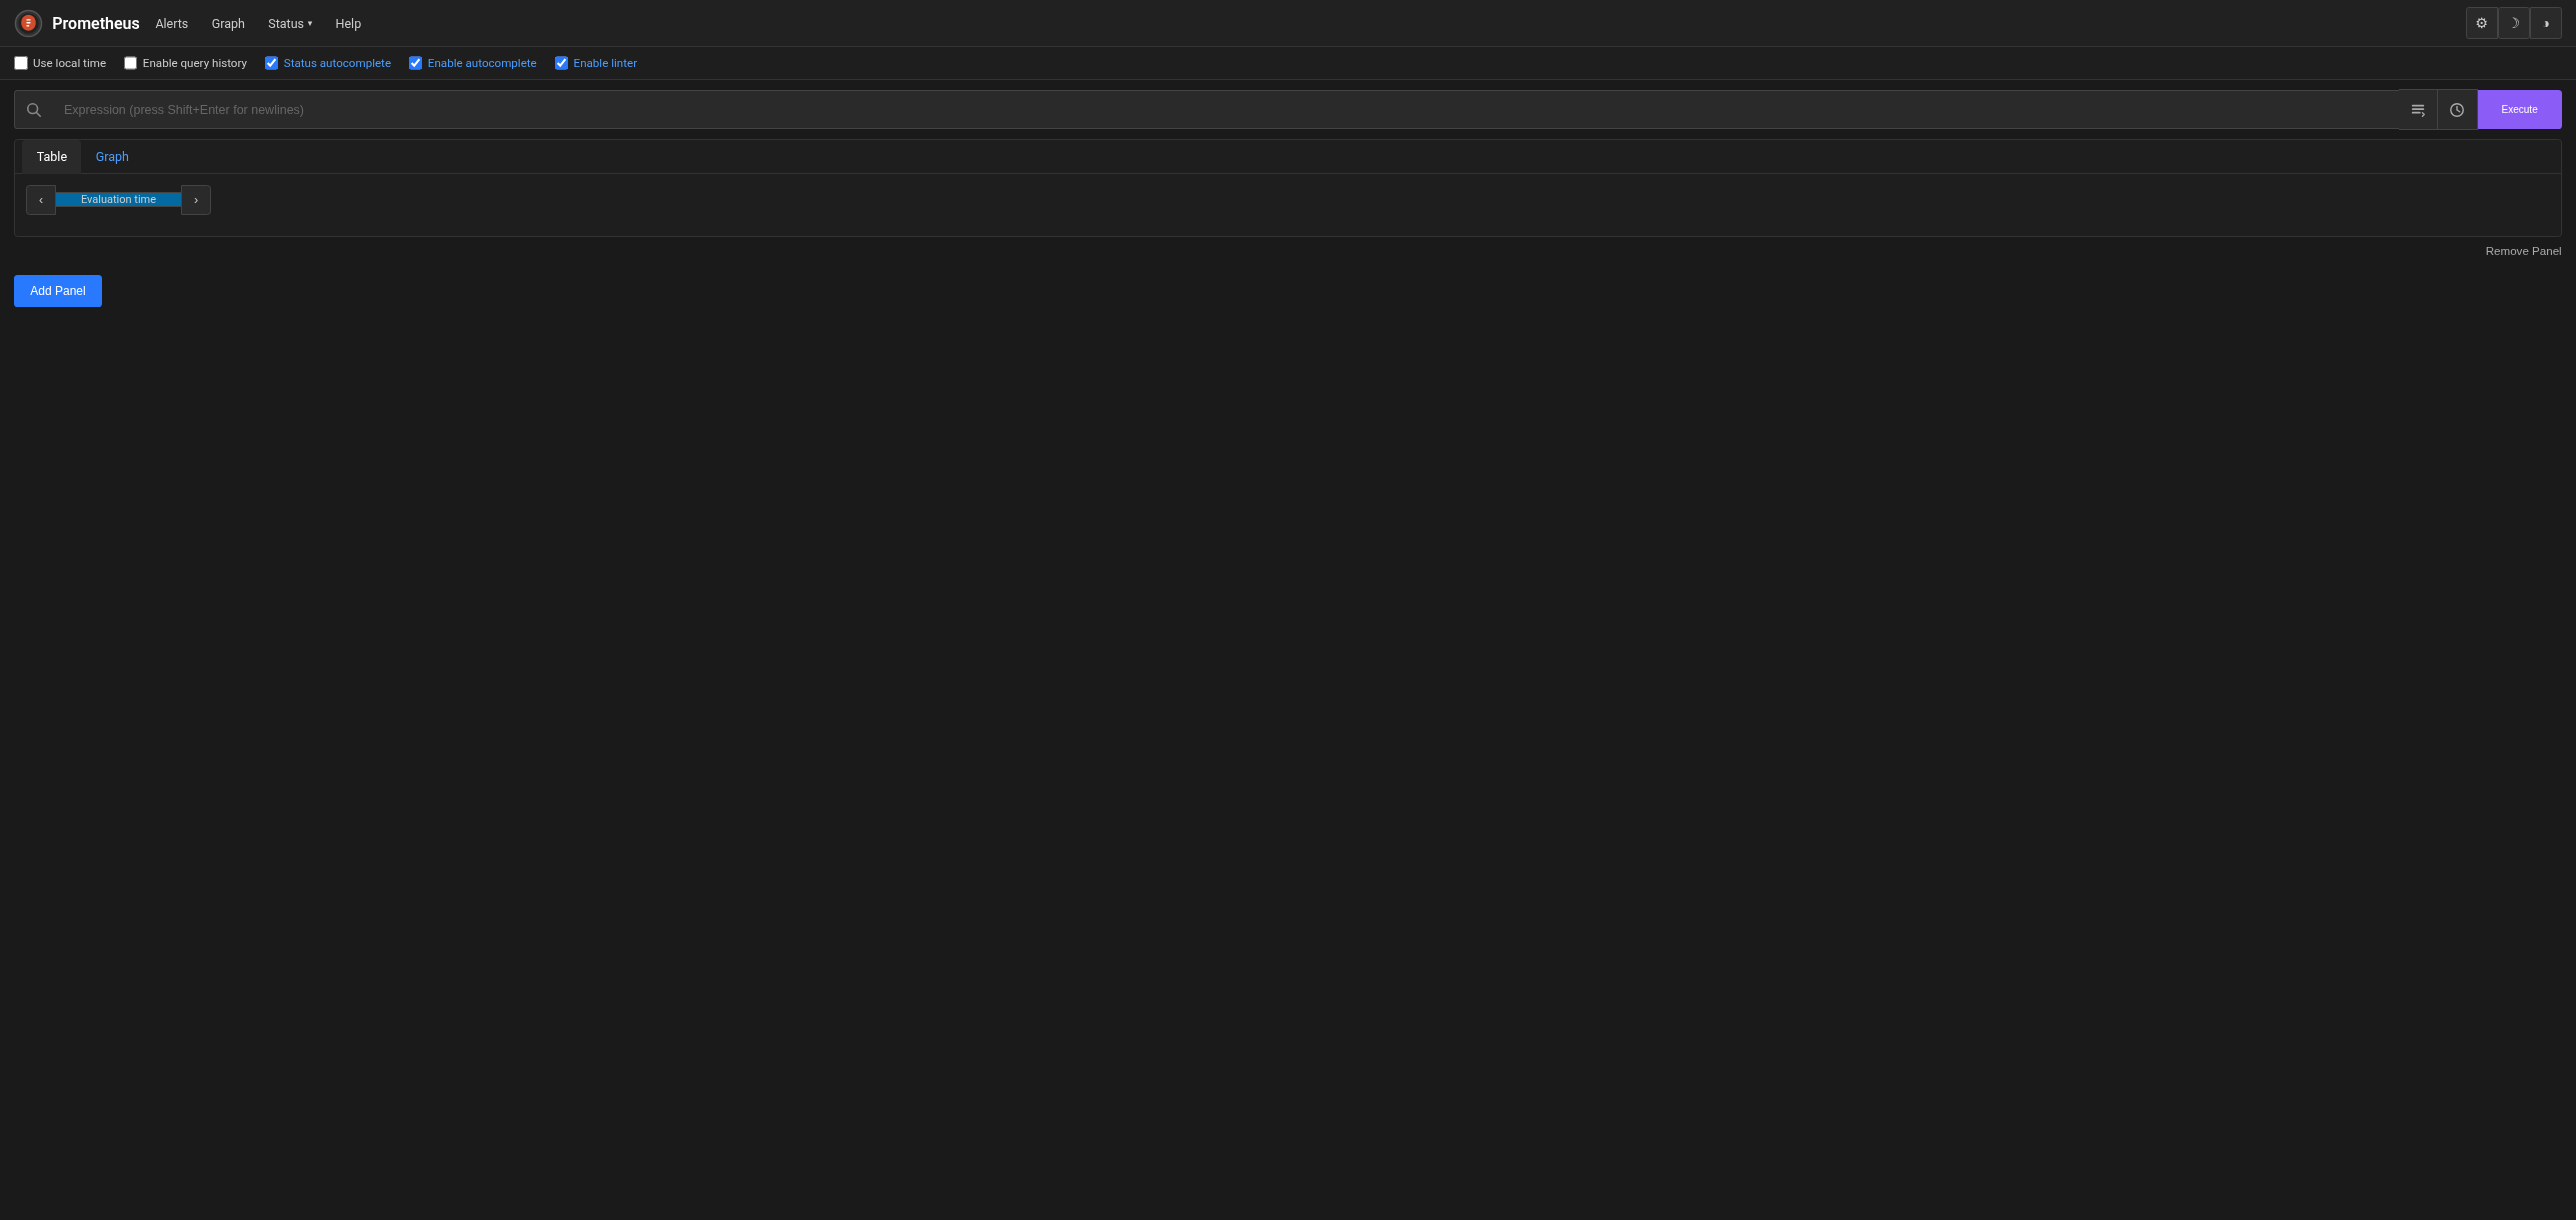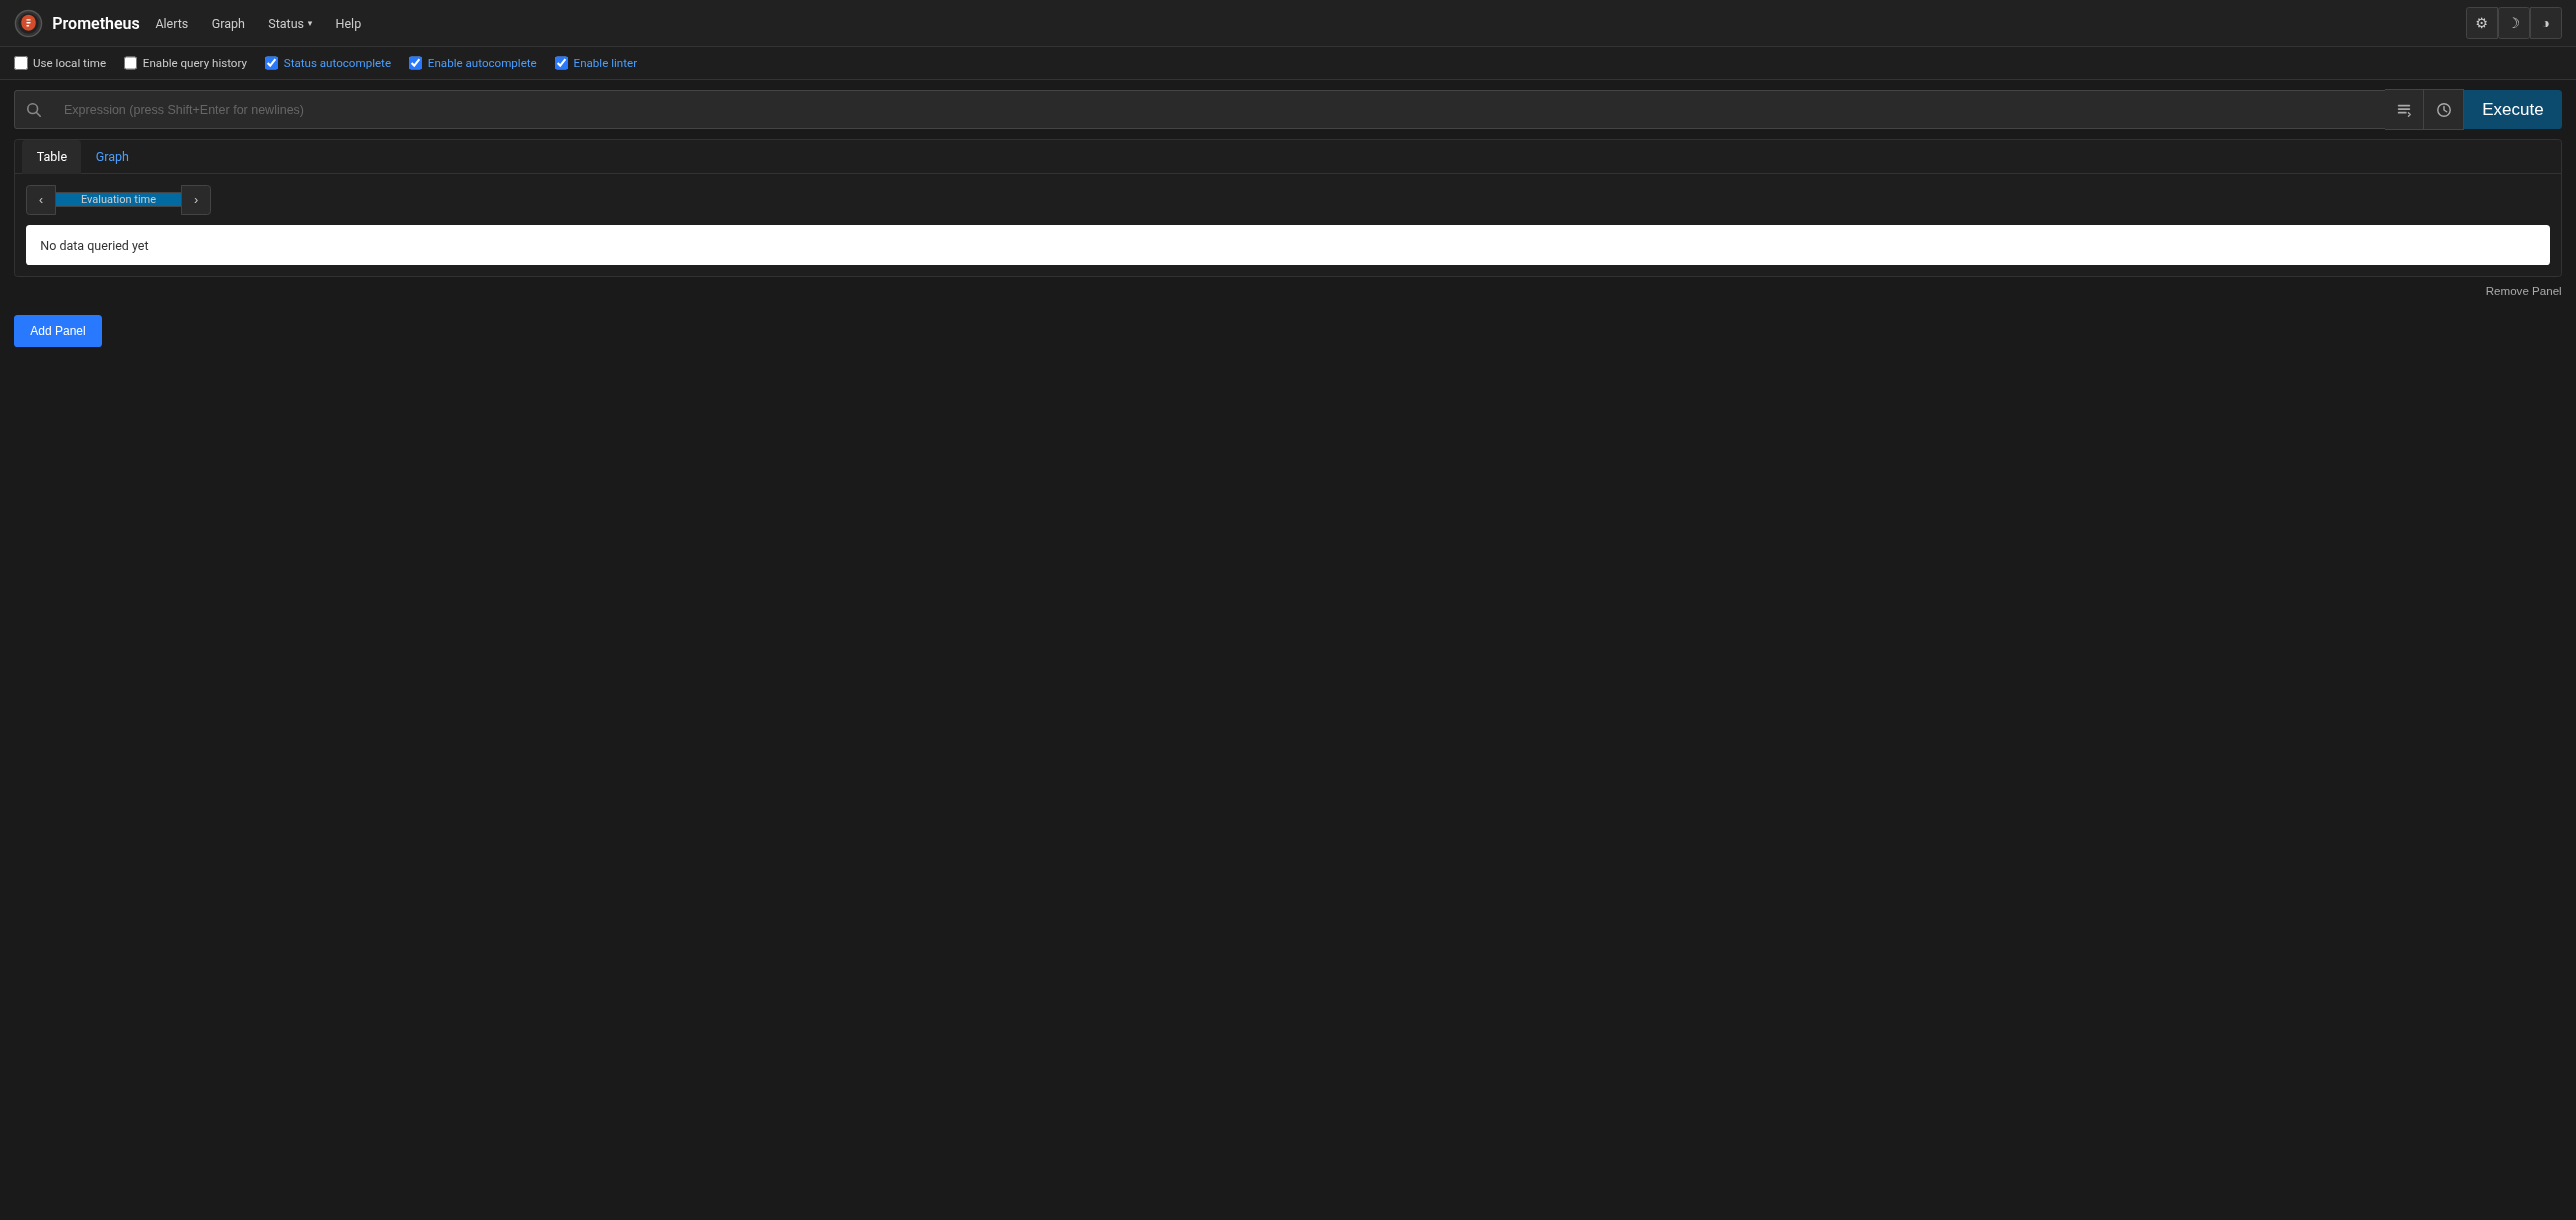--- a/index.html
+++ b/index.html
@@ -148,26 +148,26 @@
       height: 39px;
       width: 39px;
       display: flex;
       align-items: center;
       justify-content: center;
       cursor: pointer;
       font-size: 14.3px;
     }
     .search-action-btn:last-child { border-right: none; }
     .execute-btn {
-      background: #0c4a6e;
+      background: #8b5cf6;
       color: #fff;
       border: none;
       height: 39px;
-      padding: 0 18px;
-      font-size: 17px;
+      padding: 0 24px;
+      font-size: 10px;
       font-weight: 500;
       cursor: pointer;
       border-radius: 0 3.6px 3.6px 0;
     }
 
     
     .panel {
       margin: 0 14.3px;
       background: #1e1e1e;
       border: 0.9px solid #333;
@@ -362,21 +362,20 @@
     <div class="tab active">Table</div>
     <div class="tab tab-graph">Graph</div>
   </div>
 
   <div class="tab-content">
     <div class="eval-time-row">
       <button class="eval-btn">‹</button>
       <div class="eval-time-label">Evaluation time</div>
       <button class="eval-btn">›</button>
     </div>
-    <div class="no-data-box">No data queried yet</div>
   </div>
 </div>
 
 <div class="panel-footer">
   <button class="remove-panel-btn">Remove Panel</button>
 </div>
 
 <div class="add-panel-wrap">
   <button class="add-panel-btn">Add Panel</button>
 </div>

